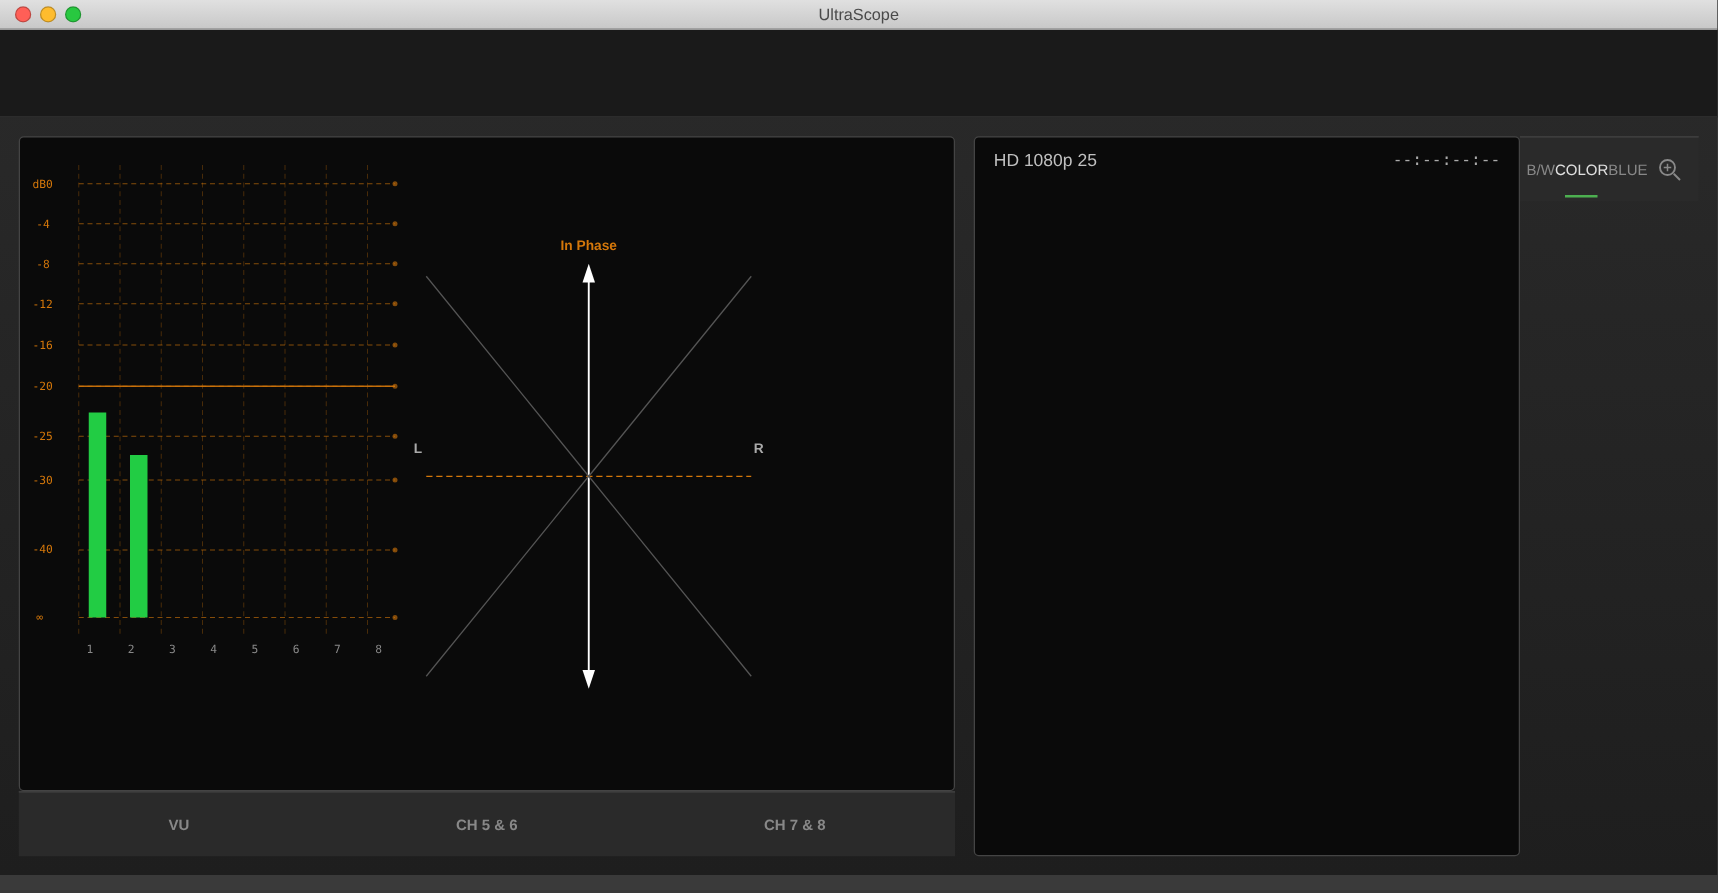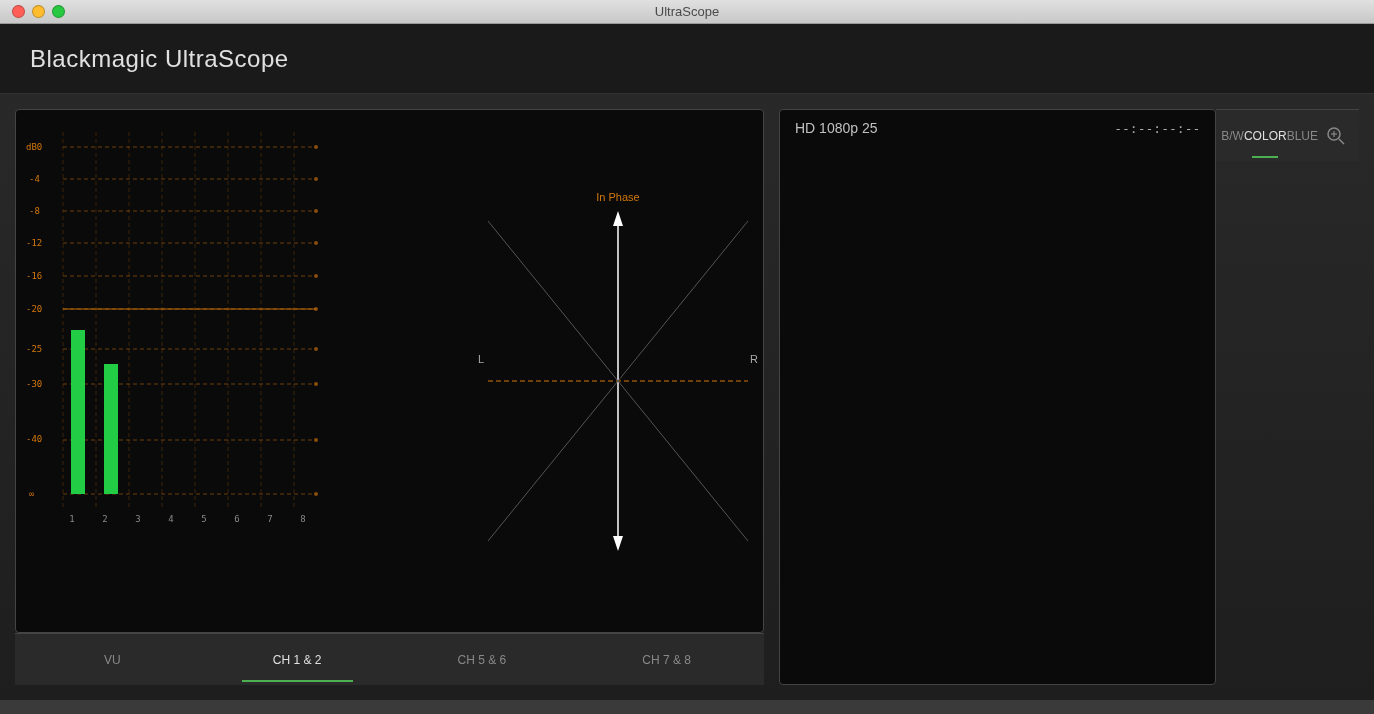--- a/index.html
+++ b/index.html
@@ -149,21 +149,21 @@
 
     .tab-btn {
       flex: 1;
       height: 40px;
       display: flex;
       flex-direction: column;
       align-items: center;
       justify-content: center;
       color: #888;
       font-size: 12px;
-      font-weight: 400;
+      font-weight: 700;
       cursor: pointer;
       position: relative;
       border-radius: 4px;
     }
 
     .tab-btn.active {
       color: #e0e0e0;
     }
 
     .tab-btn.active::after {
@@ -270,21 +270,20 @@
     <div class="tb-btn tb-close"></div>
     <div class="tb-btn tb-min"></div>
     <div class="tb-btn tb-max"></div>
   </div>
   <span class="title-bar-title">UltraScope</span>
 </div>
 
 <div class="app-body">
 
   <div class="app-header">
-    <span class="app-title">Blackmagic UltraScope</span>
   </div>
 
   <div class="content-area">
 
     <div class="left-panel">
       <div class="scope-display">
 
         <div style="position:absolute; left:0; top:0; bottom:0; width:310px; padding:12px 5px 30px 5px;">
           
           <svg width="100%" height="100%">
@@ -347,21 +346,21 @@
             <text x="84" y="400" fill="#888" font-size="9" font-family="monospace" text-anchor="middle">2</text>
             <text x="117" y="400" fill="#888" font-size="9" font-family="monospace" text-anchor="middle">3</text>
             <text x="150" y="400" fill="#888" font-size="9" font-family="monospace" text-anchor="middle">4</text>
             <text x="183" y="400" fill="#888" font-size="9" font-family="monospace" text-anchor="middle">5</text>
             <text x="216" y="400" fill="#888" font-size="9" font-family="monospace" text-anchor="middle">6</text>
             <text x="249" y="400" fill="#888" font-size="9" font-family="monospace" text-anchor="middle">7</text>
             <text x="282" y="400" fill="#888" font-size="9" font-family="monospace" text-anchor="middle">8</text>
           </svg>
         </div>
 
-        <div style="position:absolute; left:310px; top:0; bottom:0; right:0; display:flex; align-items:center; justify-content:flex-end;">
+        <div style="position:absolute; left:310px; top:0; bottom:0; right:0; display:flex; align-items:center; justify-content:flex-start;font-weight:bold;">
           <div style="position:relative; width:290px; height:360px;">
             
             <div style="position:absolute; top:0; left:50%; transform:translateX(-50%); color:#d4770a; font-size:11px;">In Phase</div>
             
             <div style="position:absolute; left:5px; top:45%; color:#aaa; font-size:11px;">L</div>
             
             <div style="position:absolute; right:5px; top:45%; color:#aaa; font-size:11px;">R</div>
 
             <svg width="290" height="360" style="margin-top:15px;">
 
@@ -379,23 +378,20 @@
 
               <polygon points="145,345 140,330 150,330" fill="white"></polygon>
             </svg>
           </div>
         </div>
       </div>
 
       <div class="tabs-bar">
         <div class="tab-btn">
           <span>VU</span>
-        </div>
-        <div class="tab-btn active">
-          <span>CH 1 &amp; 2</span>
         </div>
         <div class="tab-btn">
           <span>CH 5 &amp; 6</span>
         </div>
         <div class="tab-btn">
           <span>CH 7 &amp; 8</span>
         </div>
       </div>
     </div>
 

